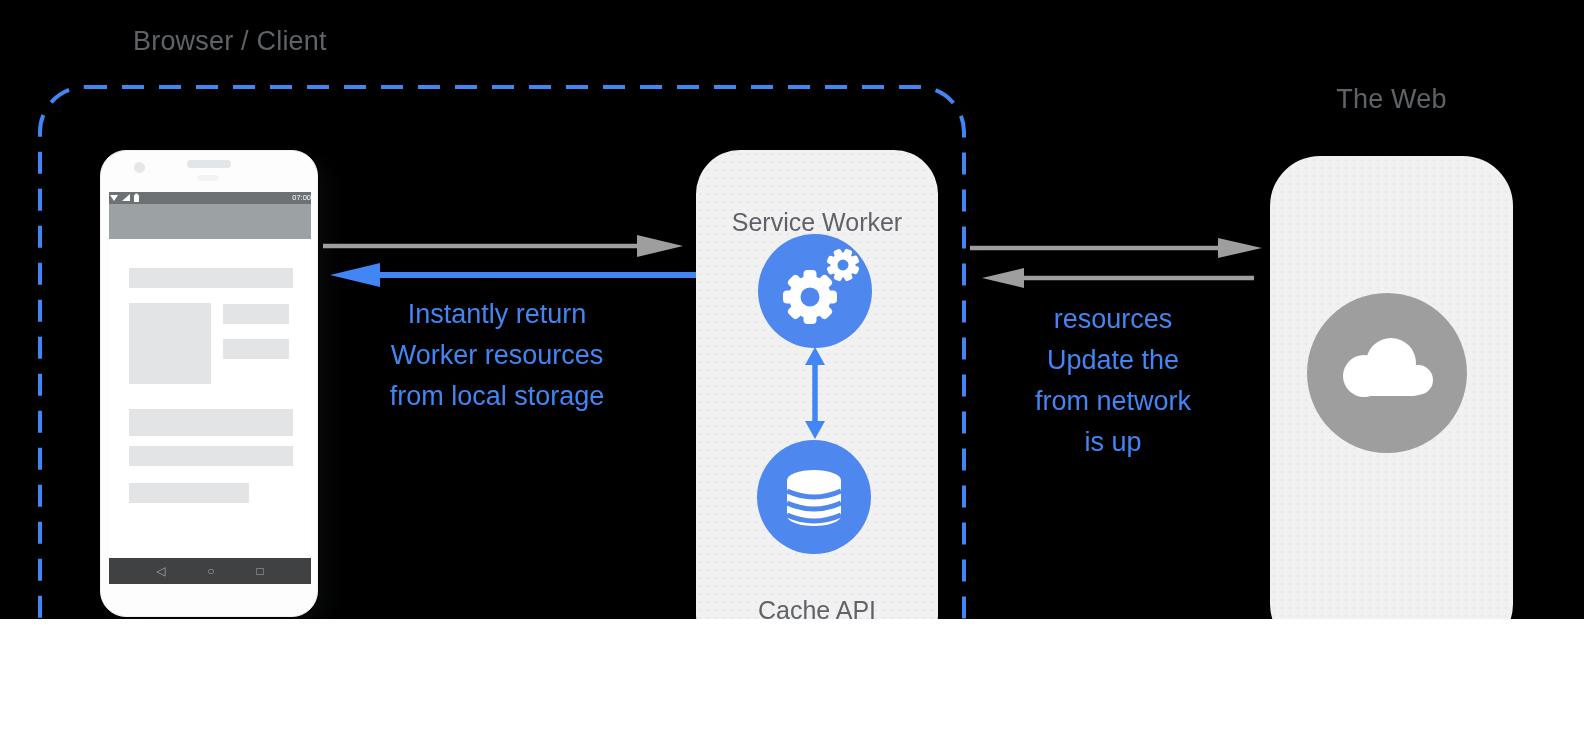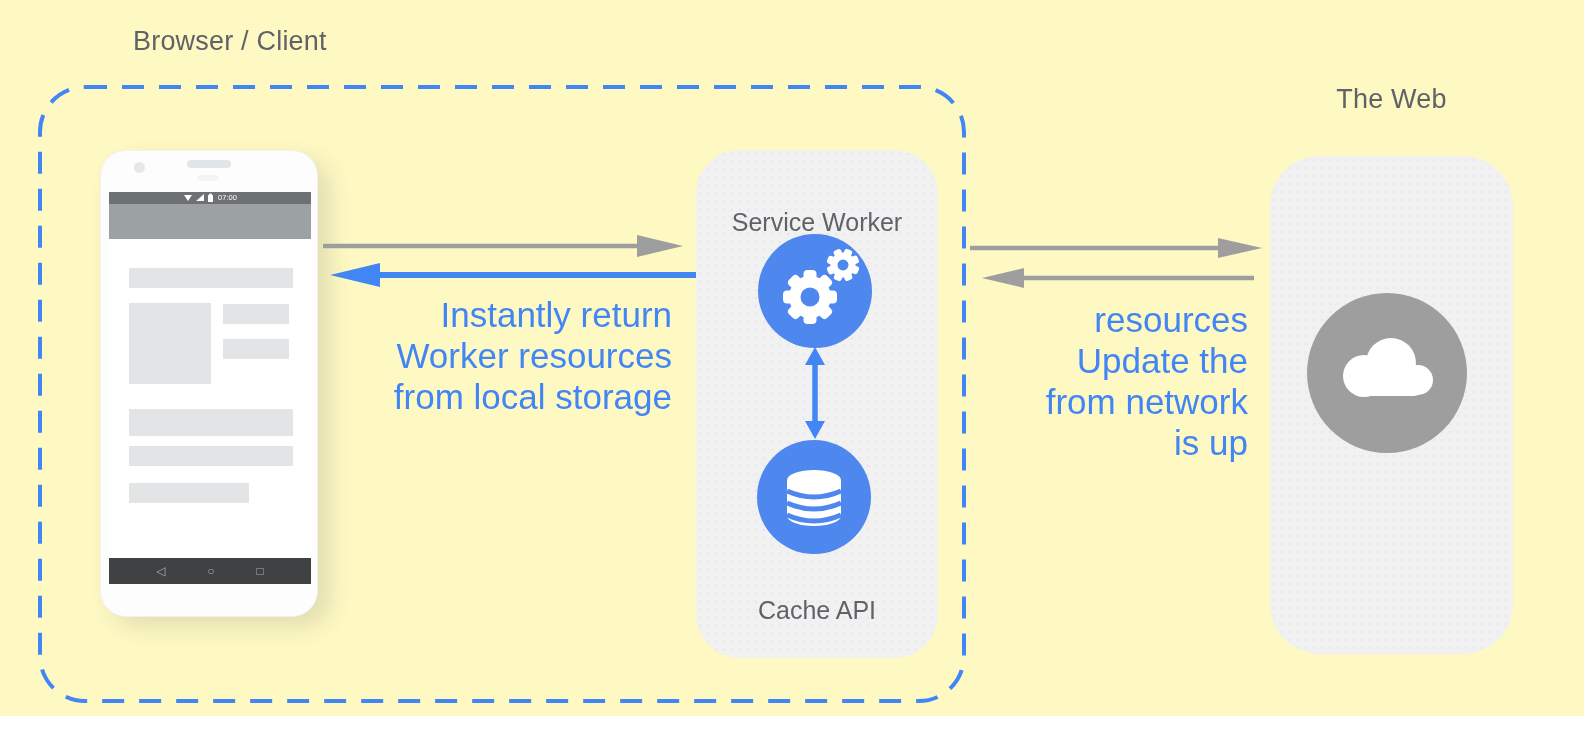--- a/index.html
+++ b/index.html
@@ -1,33 +1,33 @@
 <!DOCTYPE html>
 <html><head>
 <meta charset="utf-8">
 <style>
   html,body{margin:0;padding:0;background:#ffffff;}
   body{font-family:"Liberation Sans",sans-serif;}
-  .stage{position:relative;width:1584px;height:716px;background:#fef9c3;overflow:hidden;}
+  .stage{position:relative;width:1584px;height:619px;background:#000000;overflow:hidden;}
   .abs{position:absolute;}
 
   .section-label{color:#5f6368;font-size:27px;font-weight:400;letter-spacing:.2px;}
 
   
   .dash-svg{left:38px;top:85px;}
 
   
   .phone{left:100px;top:150px;width:218px;height:467px;background:#fdfdfd;border:1px solid #f1f1f1;
          border-radius:26px;box-shadow:12px 10px 22px rgba(60,64,67,.14);box-sizing:border-box;}
   .phone-camera{left:33px;top:11px;width:11px;height:11px;border-radius:50%;background:#e7e7e7;}
   .phone-speaker{left:86px;top:9px;width:44px;height:8px;border-radius:4px;background:#e3e6e8;}
   .phone-sensor{left:96px;top:24px;width:22px;height:6px;border-radius:3px;background:#f4f4f4;}
   .screen{left:8px;top:41px;width:202px;height:392px;}
   .statusbar{left:0;top:0;width:202px;height:12px;background:#6e7173;display:flex;align-items:center;
-             justify-content:center;gap:3px;padding-right:0;box-sizing:border-box;}
+             justify-content:space-between;gap:3px;padding-right:0;box-sizing:border-box;}
   .status-time{color:#ffffff;font-size:7.5px;line-height:12px;}
   .appbar{left:0;top:12px;width:202px;height:35px;background:#9ca1a4;}
   .content{left:0;top:47px;width:202px;height:319px;background:#ffffff;}
   .ph-block{position:absolute;background:#e2e4e5;}
   .navbar{left:0;top:366px;width:202px;height:26px;background:#3f4142;display:flex;align-items:center;
           justify-content:center;gap:42px;}
   .nav-glyph{color:#a8abad;font-size:12px;line-height:26px;}
 
   
   .gray-box{background-color:#f1f1f2;border-radius:44px;
@@ -39,21 +39,21 @@
   .cache-title{left:696px;top:570px;width:242px;}
   .web-title{left:1270px;top:84px;width:243px;text-align:center;}
 
   .blue-circle{border-radius:50%;background:#4e87ee;}
   .gear-circle{left:758px;top:234px;width:114px;height:114px;}
   .db-circle{left:757px;top:440px;width:114px;height:114px;}
   .cloud-circle{left:1307px;top:293px;width:160px;height:160px;border-radius:50%;background:#9e9e9e;
                 display:flex;align-items:center;justify-content:center;}
 
   
-  .annotation{color:#4285f4;font-size:35px;line-height:41px;text-align:right;font-weight:400;}
+  .annotation{color:#4285f4;font-size:27px;line-height:41px;text-align:center;font-weight:400;}
   .ann-left{left:322px;top:294px;width:350px;}
   .ann-right{left:978px;top:299px;width:270px;}
 </style>
 </head>
 <body>
 
 <div class="stage">
 
   <div class="abs section-label" style="left:133px;top:26px;">Browser / Client</div>
 

